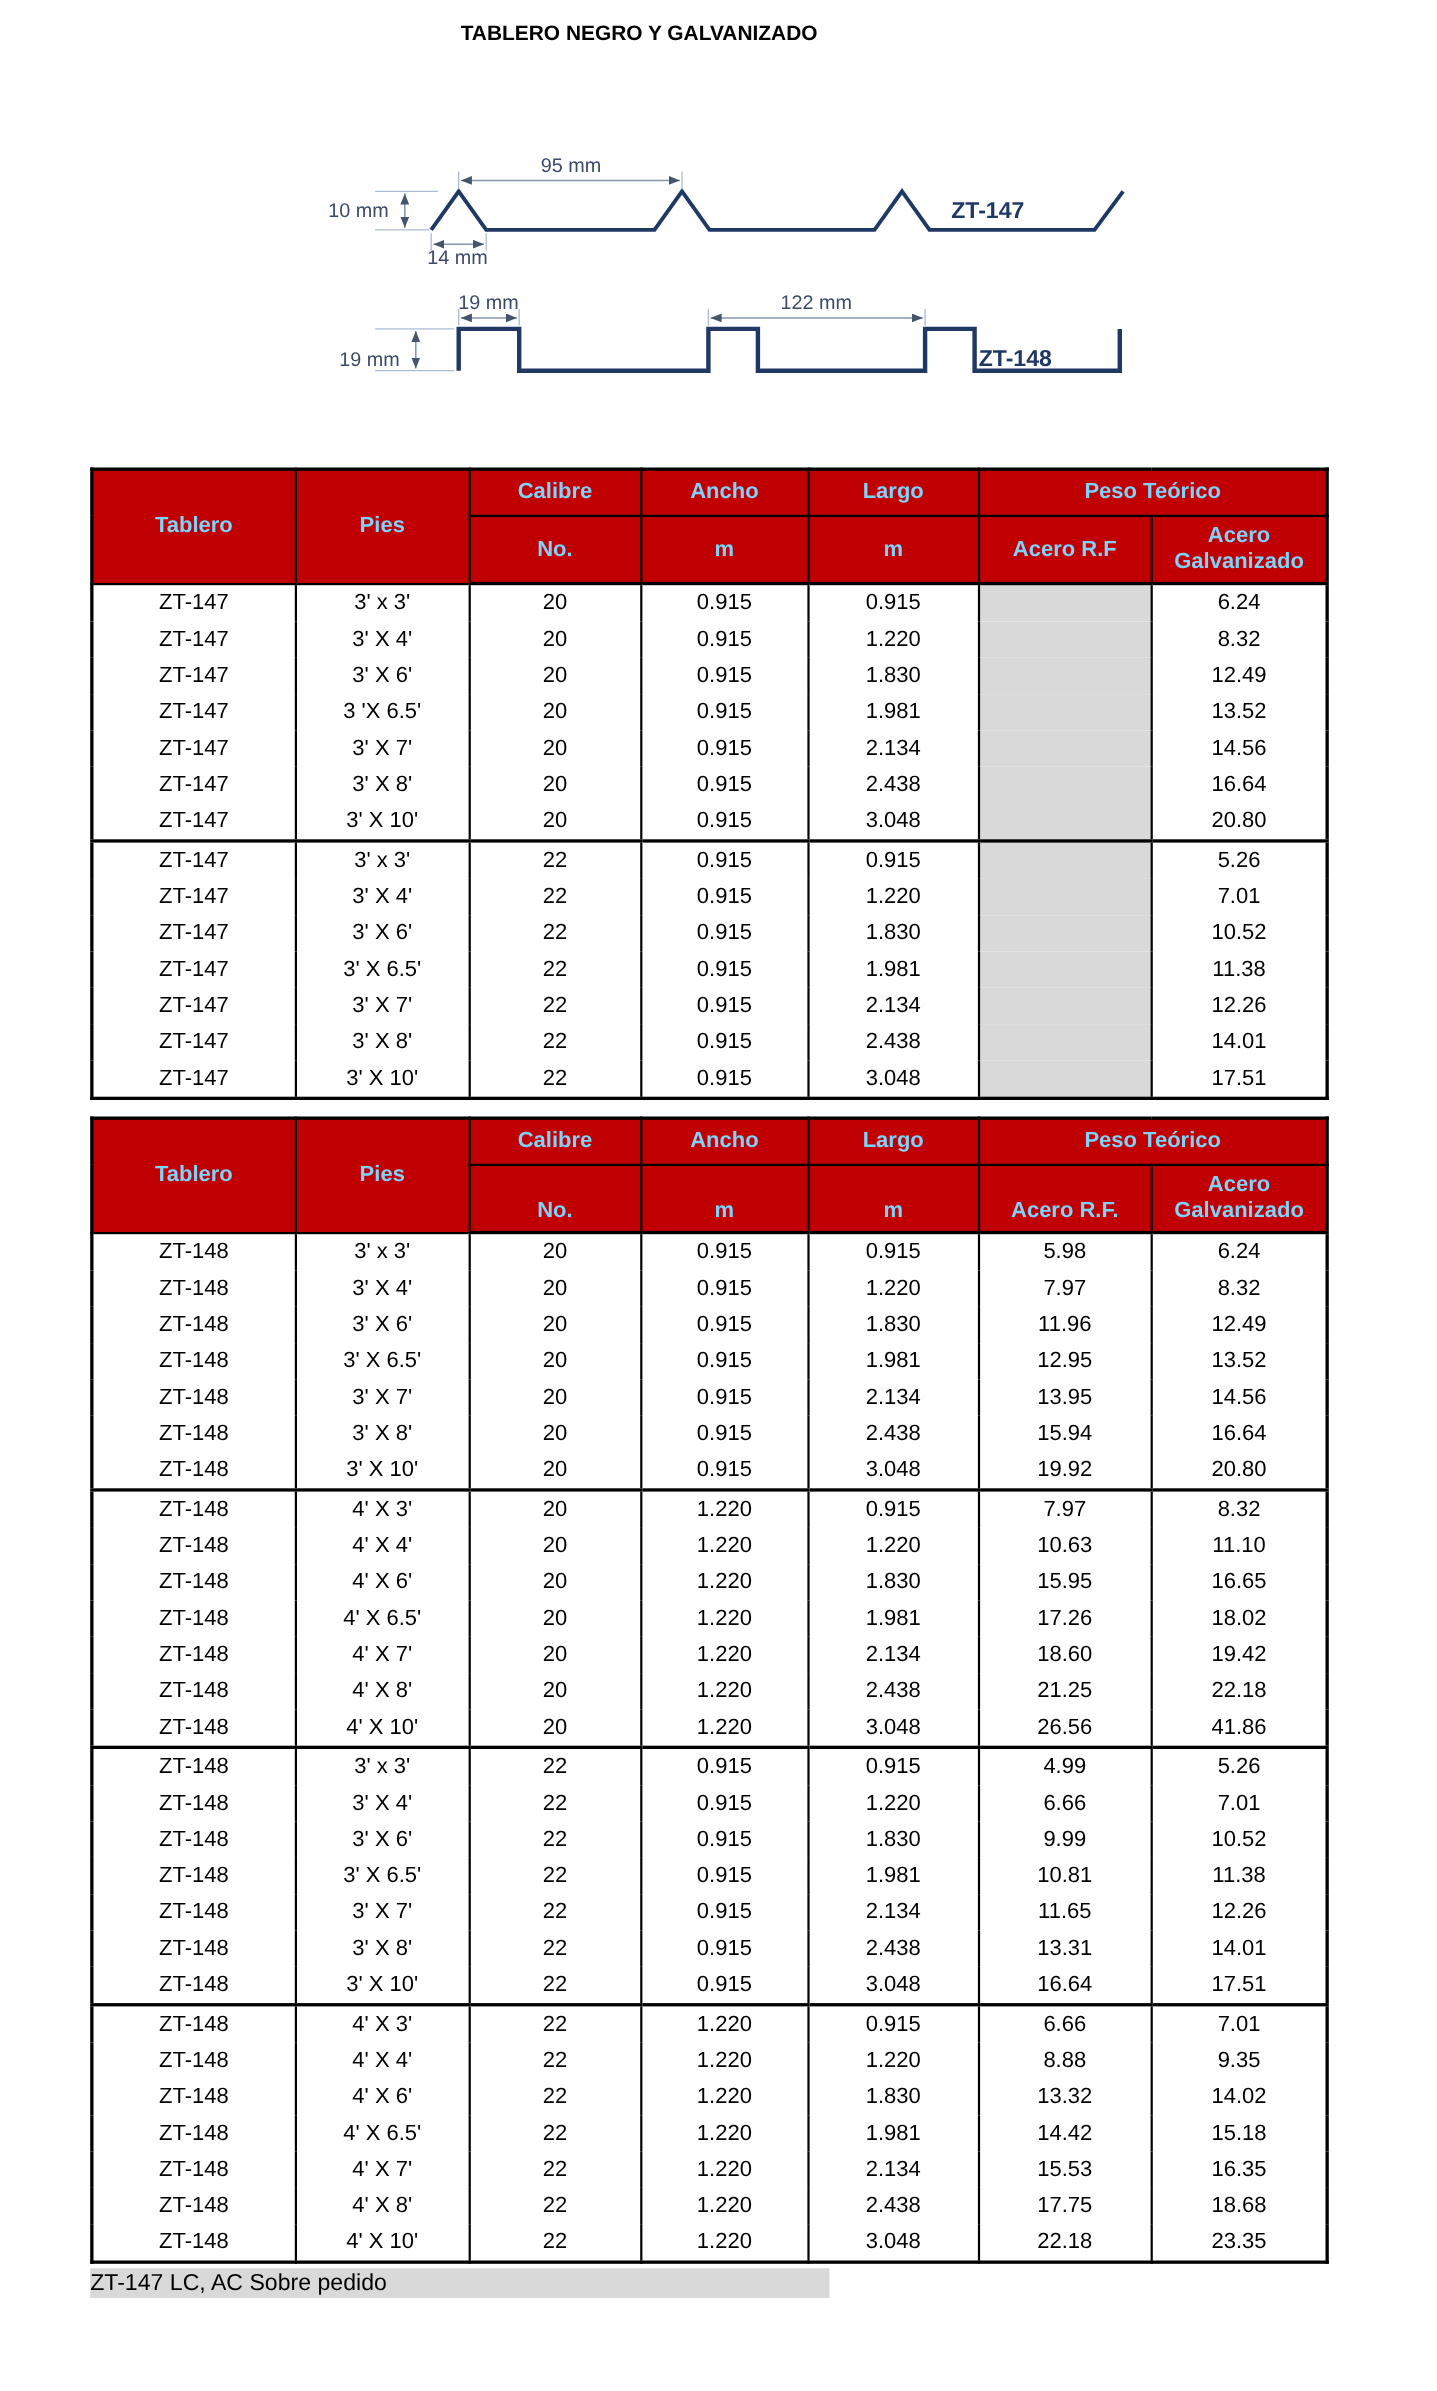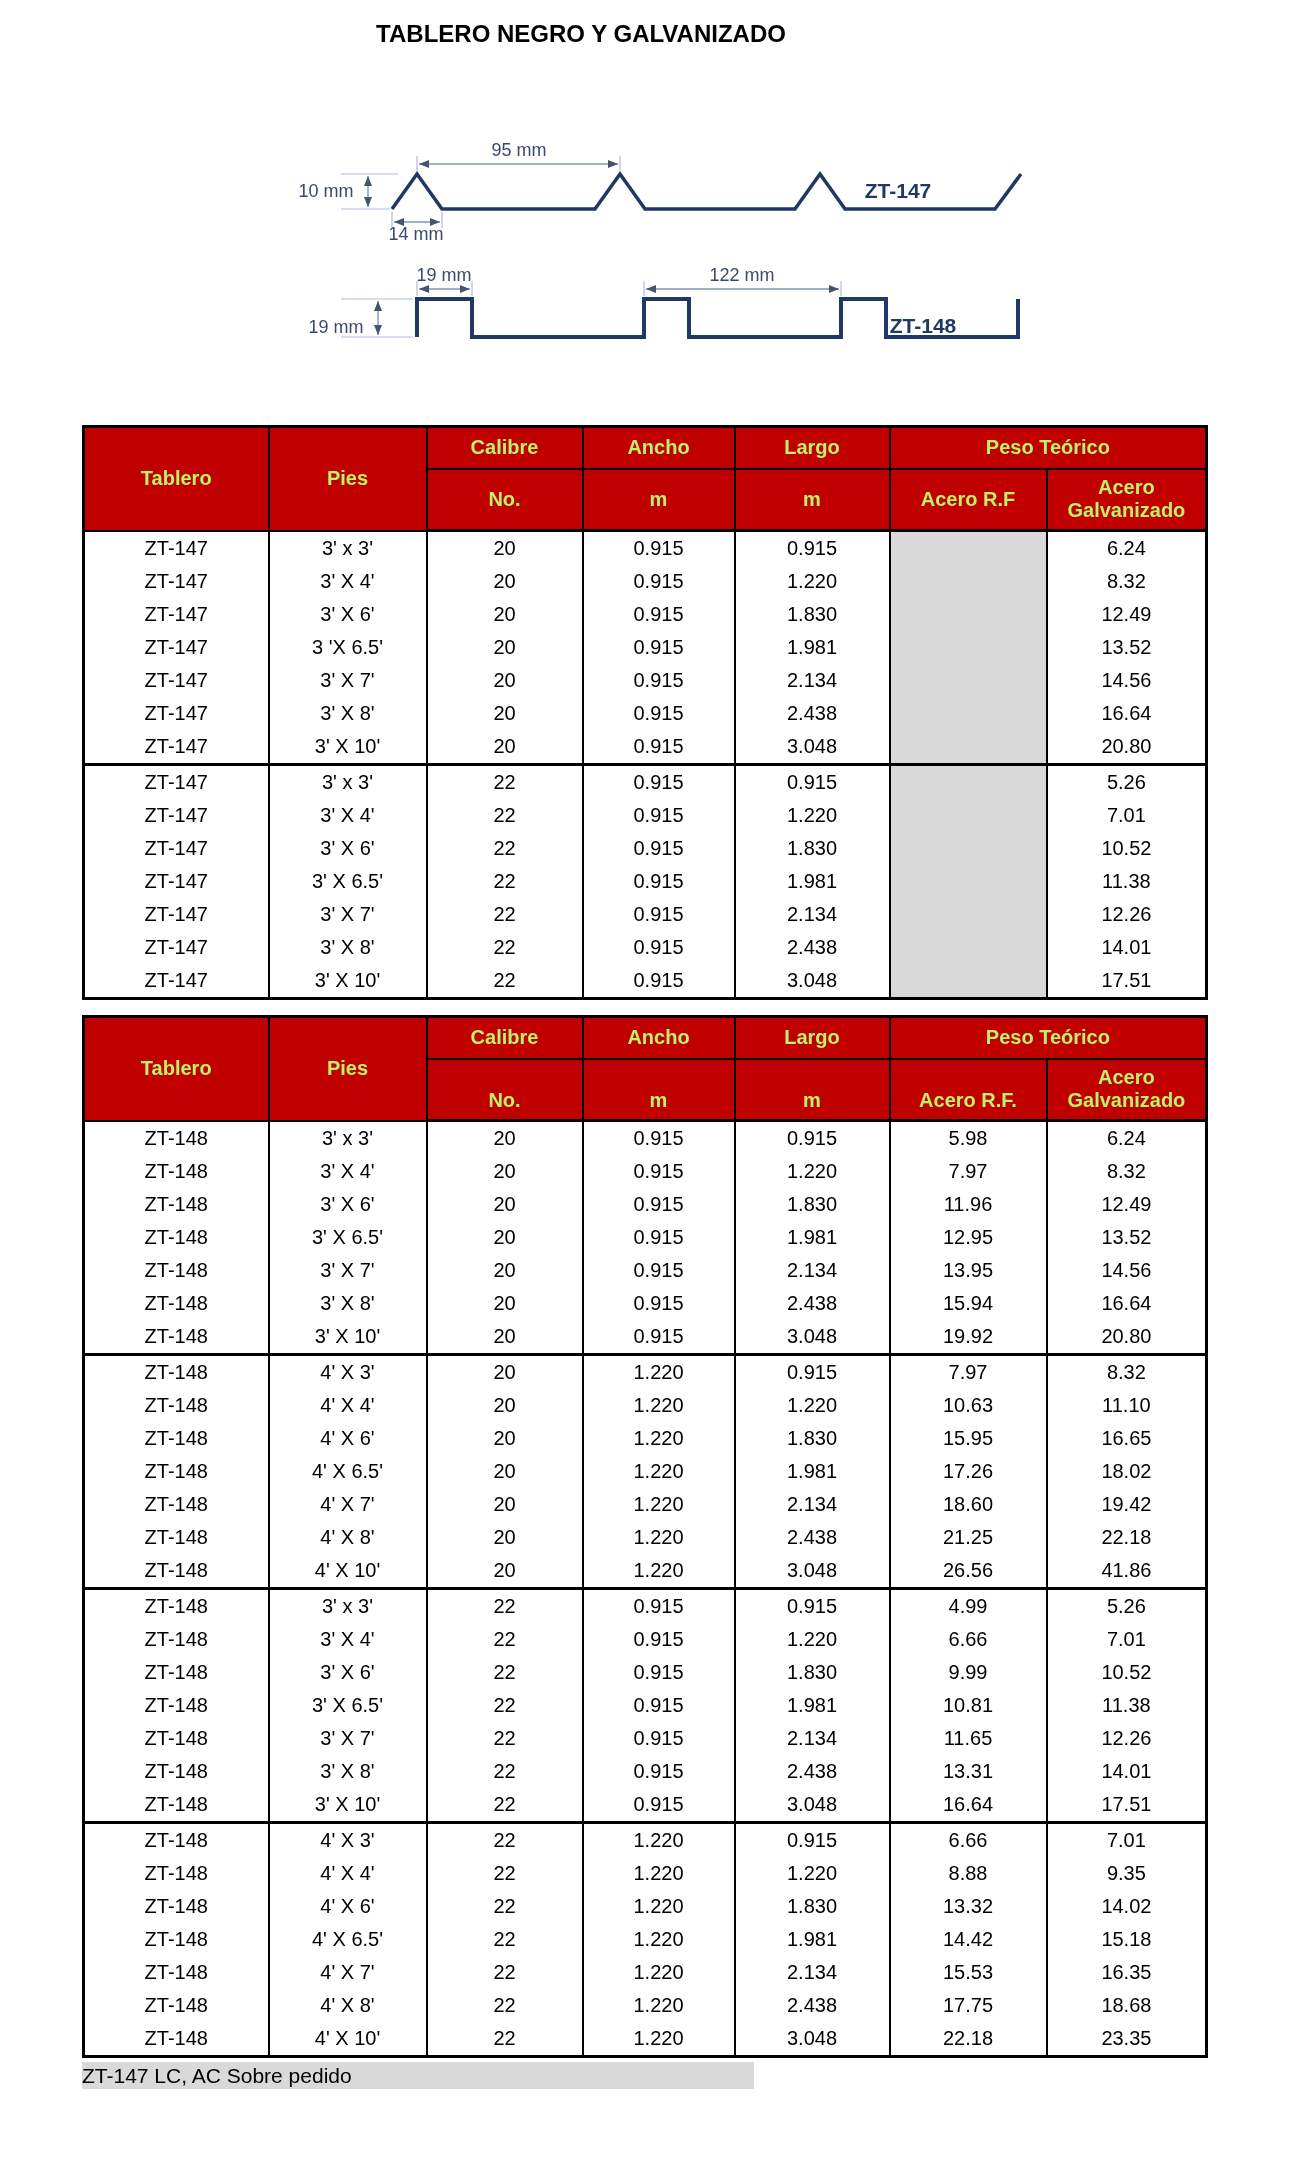--- a/index.html
+++ b/index.html
@@ -2,29 +2,29 @@
 <html><head>
 <meta charset="utf-8">
 <style>
   html,body { margin:0; padding:0; background:#ffffff; }
   .page {
     position:relative; width:1306px; height:2174px; background:#ffffff;
     font-family:"Liberation Sans", sans-serif; color:#000; overflow:hidden;
   }
   .title {
     position:absolute; top:20px; left:0; width:1162px; margin:0;
-    text-align:center; font-size:24px; font-weight:700; color:#000;
+    text-align:center; font-size:19px; font-weight:700; color:#000;
   }
   svg.diagrams { position:absolute; left:0; top:0; }
 
   table.spec { position:absolute; border-collapse:collapse; table-layout:fixed; border:3px solid #000; background:#fff; }
   .t1 { left:82px; top:425px; }
   .t2 { left:82px; top:1015px; }
   table.spec th {
-    background:#C00000; color:#bef264; font-weight:700; font-size:20px;
+    background:#C00000; color:#7dd3fc; font-weight:700; font-size:20px;
     border:2px solid #000; text-align:center; vertical-align:middle; padding:0 20px; line-height:1.15;
   }
   table.spec thead tr.top { height:42px; }
   table.spec thead tr.sub { height:62px; }
   table.spec thead tr.sub th { border-bottom:3px solid #000; }
   .t2 thead tr.sub th { vertical-align:bottom; padding-bottom:7px; }
   table.spec td {
     border-left:2px solid #000; border-right:2px solid #000; border-top:none; border-bottom:none;
     font-size:20px; text-align:center; vertical-align:middle; height:33px; padding:0; white-space:nowrap;
   }

